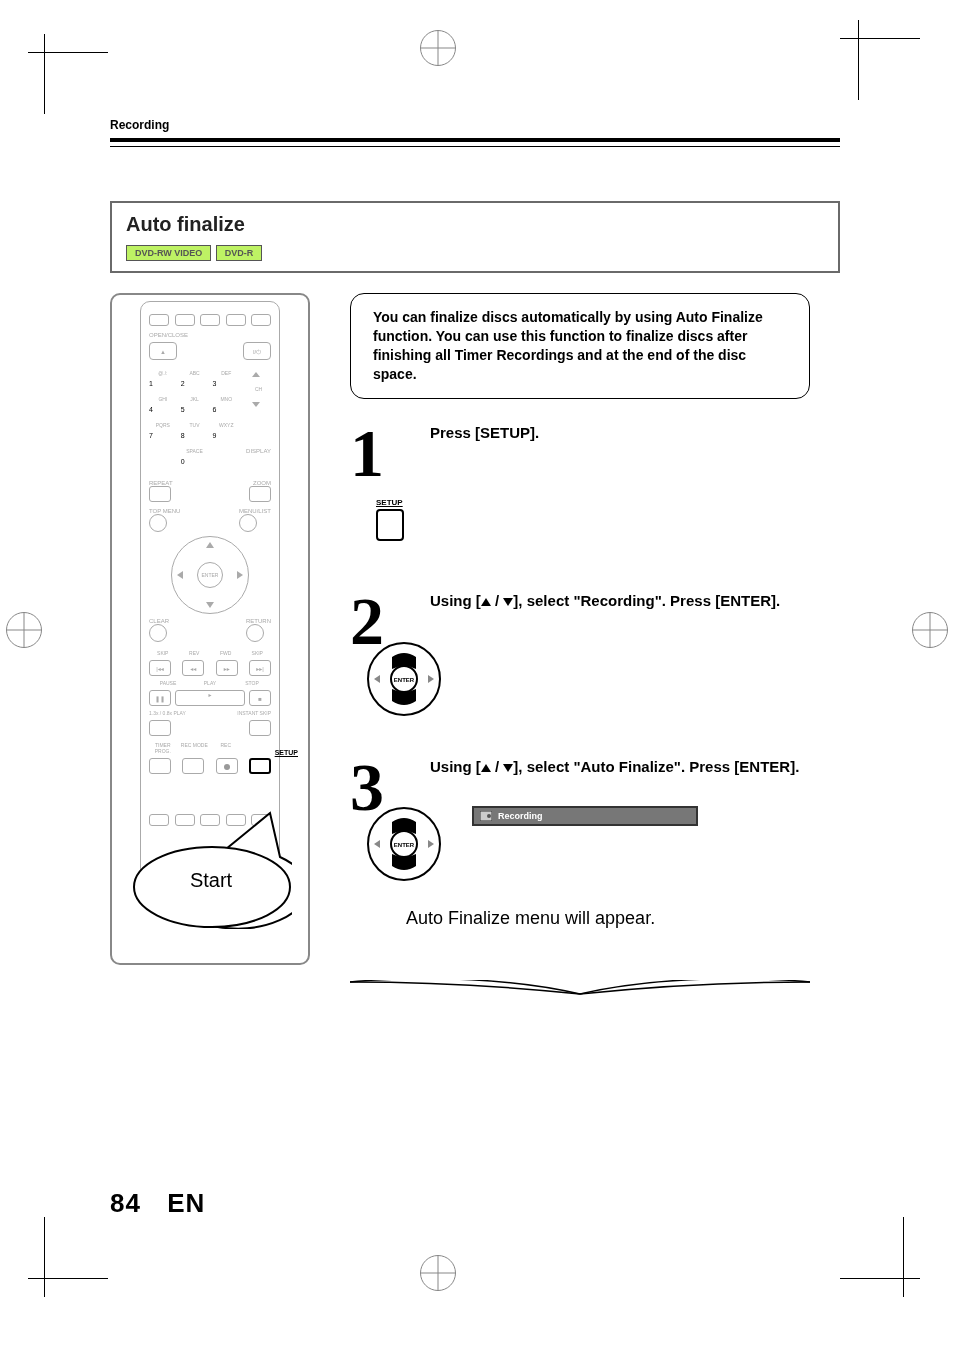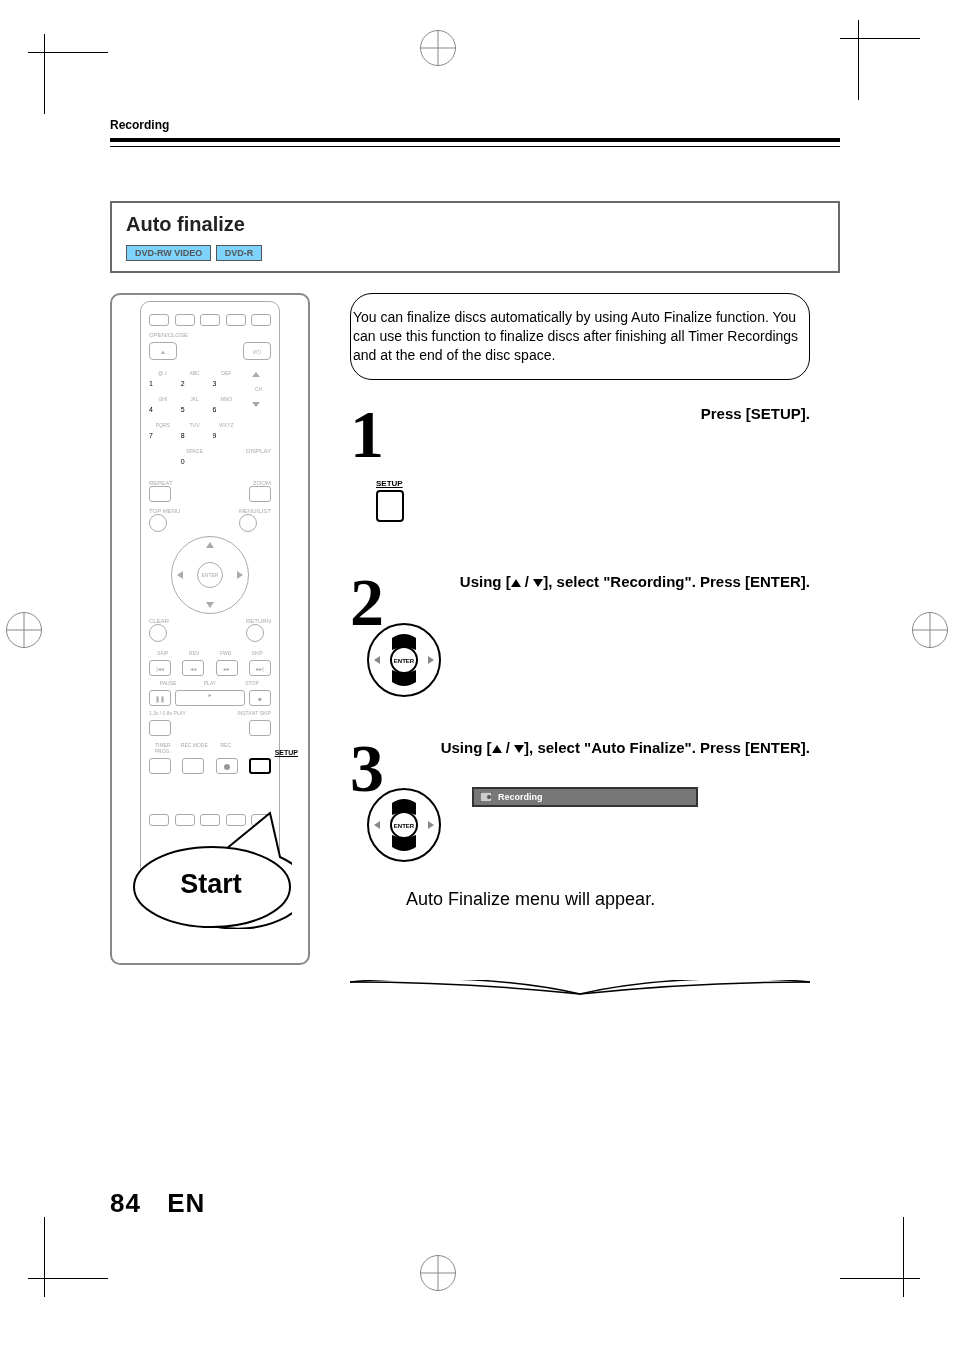--- a/index.html
+++ b/index.html
@@ -13,21 +13,21 @@
 
   .content { position: absolute; left: 110px; top: 118px; width: 730px; }
   .section-label { font-size: 12px; font-weight: bold; padding-bottom: 6px; }
   .thickline { height: 4px; background: #000; width: 100%; }
   .thinline { height: 1px; background: #000; width: 100%; margin-top: 4px; }
   .subtitle { font-size: 13px; font-weight: bold; margin-top: 8px; }
 
   .feature-box { margin-top: 54px; border: 2px solid #6a6a6a; padding: 10px 14px 10px 14px; }
   .feature-title { font-size: 20px; font-weight: bold; color: #222; }
   .badges { margin-top: 6px; }
-  .badge { display: inline-block; border: 1px solid #555; font-size: 9px; font-weight: bold; color: #555; background:#7dd3fc; padding: 2px 8px; margin-right: 0px; }
+  .badge { display: inline-block; border: 1px solid #555; font-size: 9px; font-weight: bold; color: #555; background:#bef264; padding: 2px 8px; margin-right: 0px; }
 
   .columns { position: relative; margin-top: 20px; width: 100%; }
   .remote-col { position: absolute; left: 0; top: 0; width: 210px; }
   .steps-col { position: absolute; left: 240px; top: 0; width: 460px; }
 
   
   .remote-outer { width: 200px; height: 672px; border: 2px solid #888; border-radius: 10px; background:#fff; position:relative; }
   .remote { width: 140px; margin: 6px auto 0 auto; border: 1px solid #aaa; border-radius: 10px; padding: 8px 8px 60px 8px; position:relative; background:#fff;}
   .r-row { display: flex; justify-content: space-between; margin: 4px 0; }
   .r-row .r-btn { border:1px solid #aaa; border-radius:3px; font-size:6px; color:#aaa; text-align:center; }
@@ -47,28 +47,28 @@
   .r-circle-btn { width:18px; height:18px; border:1px solid #aaa; border-radius:50%; }
   .grid3 { display:grid; grid-template-columns: repeat(3, 1fr); gap:4px; }
   .grid3 .r-btn { width:auto; height:16px; line-height:16px; font-size:7px; }
   .row-labels { display:grid; grid-template-columns: repeat(3,1fr); gap:4px; font-size:5px; color:#aaa; text-align:center; margin-top:4px;}
   .chan { display:flex; flex-direction:column; gap:4px;}
   .chan .r-btn { width:20px; height:16px; border-radius:3px; display:flex; align-items:center; justify-content:center;}
   .chev-u { width:0;height:0;border-left:4px solid transparent;border-right:4px solid transparent;border-bottom:5px solid #aaa;}
   .chev-d { width:0;height:0;border-left:4px solid transparent;border-right:4px solid transparent;border-top:5px solid #aaa;}
   .bubble { position:absolute; left:18px; top:514px; width:162px; height:120px; }
   .bubble svg { position:absolute; left:0; top:0; }
-  .bubble-text { position:absolute; left:0; top:60px; width:100%; text-align:center; font-size:27px; font-weight:bold; }
+  .bubble-text { position:absolute; left:0; top:60px; width:100%; text-align:center; font-size:20px; font-weight:normal; }
   .setup-highlight { position:absolute; right:10px; top:454px; font-size:7px; font-weight:bold; color:#000; text-decoration:underline;}
 
   
-  .intro-box { border:1px solid #000; border-radius:22px; padding:14px 2px; font-size:14px; font-weight:normal; line-height:1.35; }
+  .intro-box { border:1px solid #000; border-radius:14px; padding:14px 22px; font-size:14px; font-weight:bold; line-height:1.35; }
   .step { position:relative; margin-top:24px; }
   .bignum { font-family: "Times New Roman", serif; font-size:68px; font-weight:bold; line-height:0.9; position:absolute; left:0; top:0; }
-  .step-body { margin-left:57px;text-align:right; }
+  .step-body { margin-left:80px; }
   .step-title { font-size:15px; font-weight:bold; line-height:1.3; }
   .step-sub { font-size:12px; margin-top:4px; }
   .tri-inline { display:inline-block; border-style:solid; vertical-align:middle; }
   .tri-inline.u { border-width:0 5px 8px 5px; border-color: transparent transparent #000 transparent; }
   .tri-inline.d { border-width:8px 5px 0 5px; border-color: #000 transparent transparent transparent; }
 
   .setup-illust { margin-top:56px; margin-left:26px; }
   .sb-outer { width:28px; height:32px; border:2px solid #000; border-radius:4px; position:relative; }
   .sb-label { font-size:8px; font-weight:bold; text-decoration:underline; margin-bottom:2px; }
 

